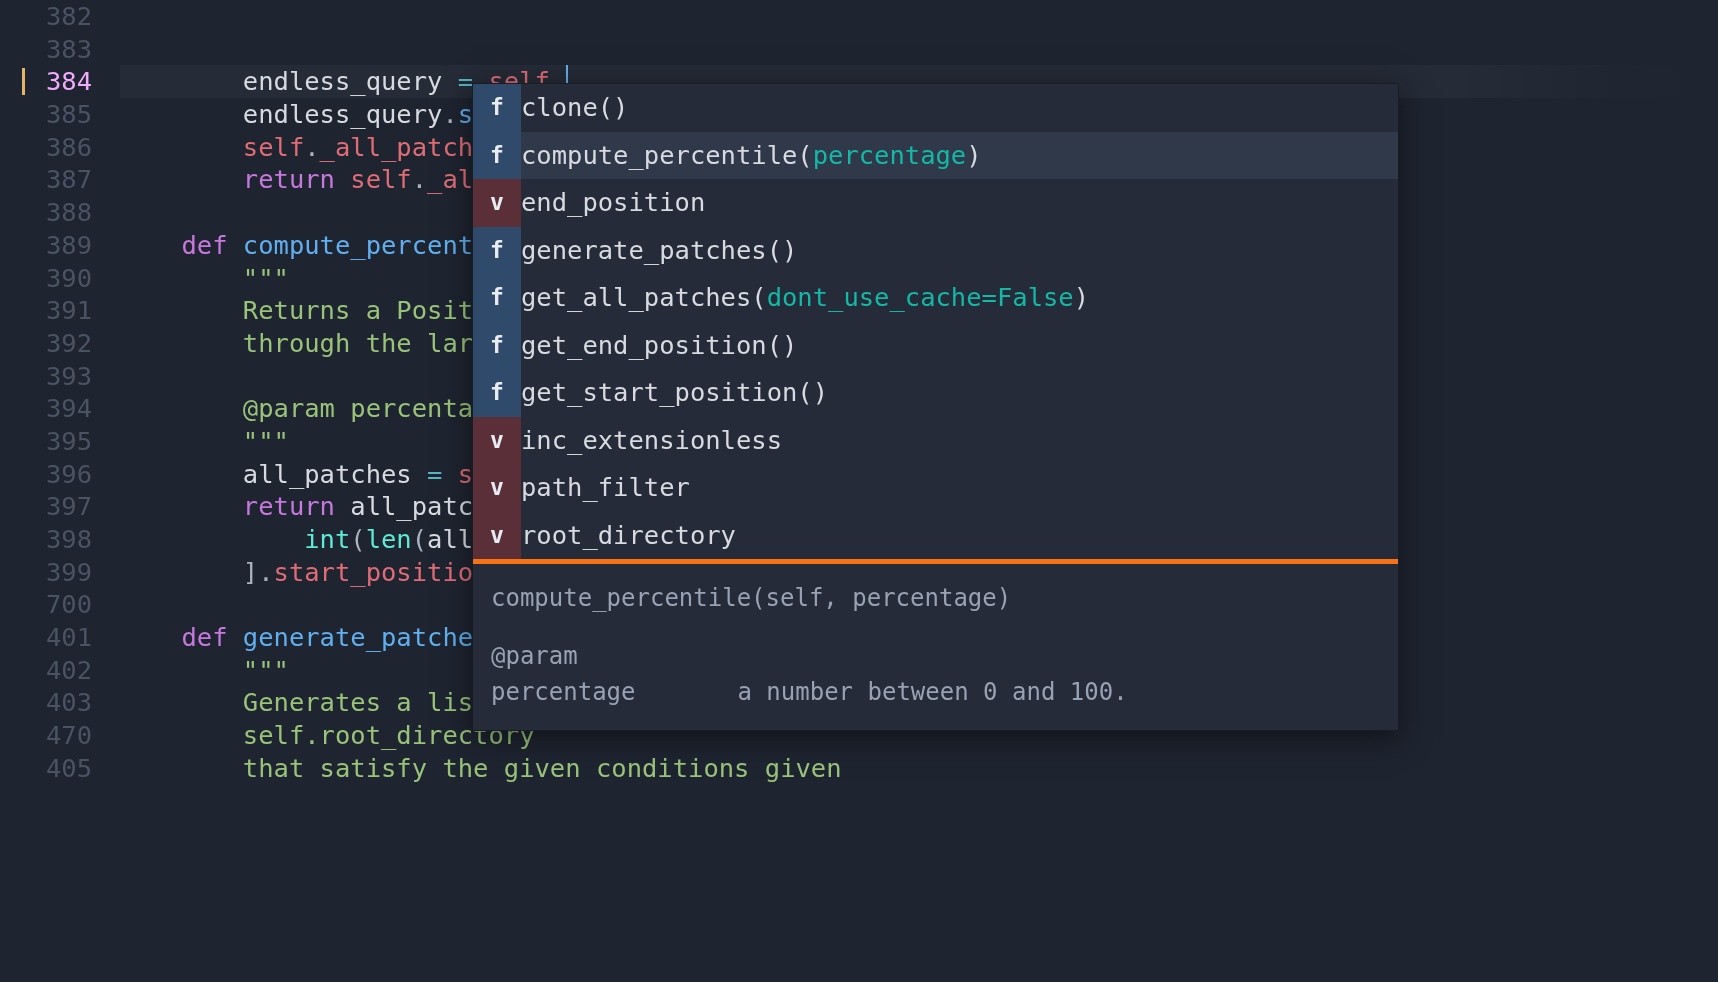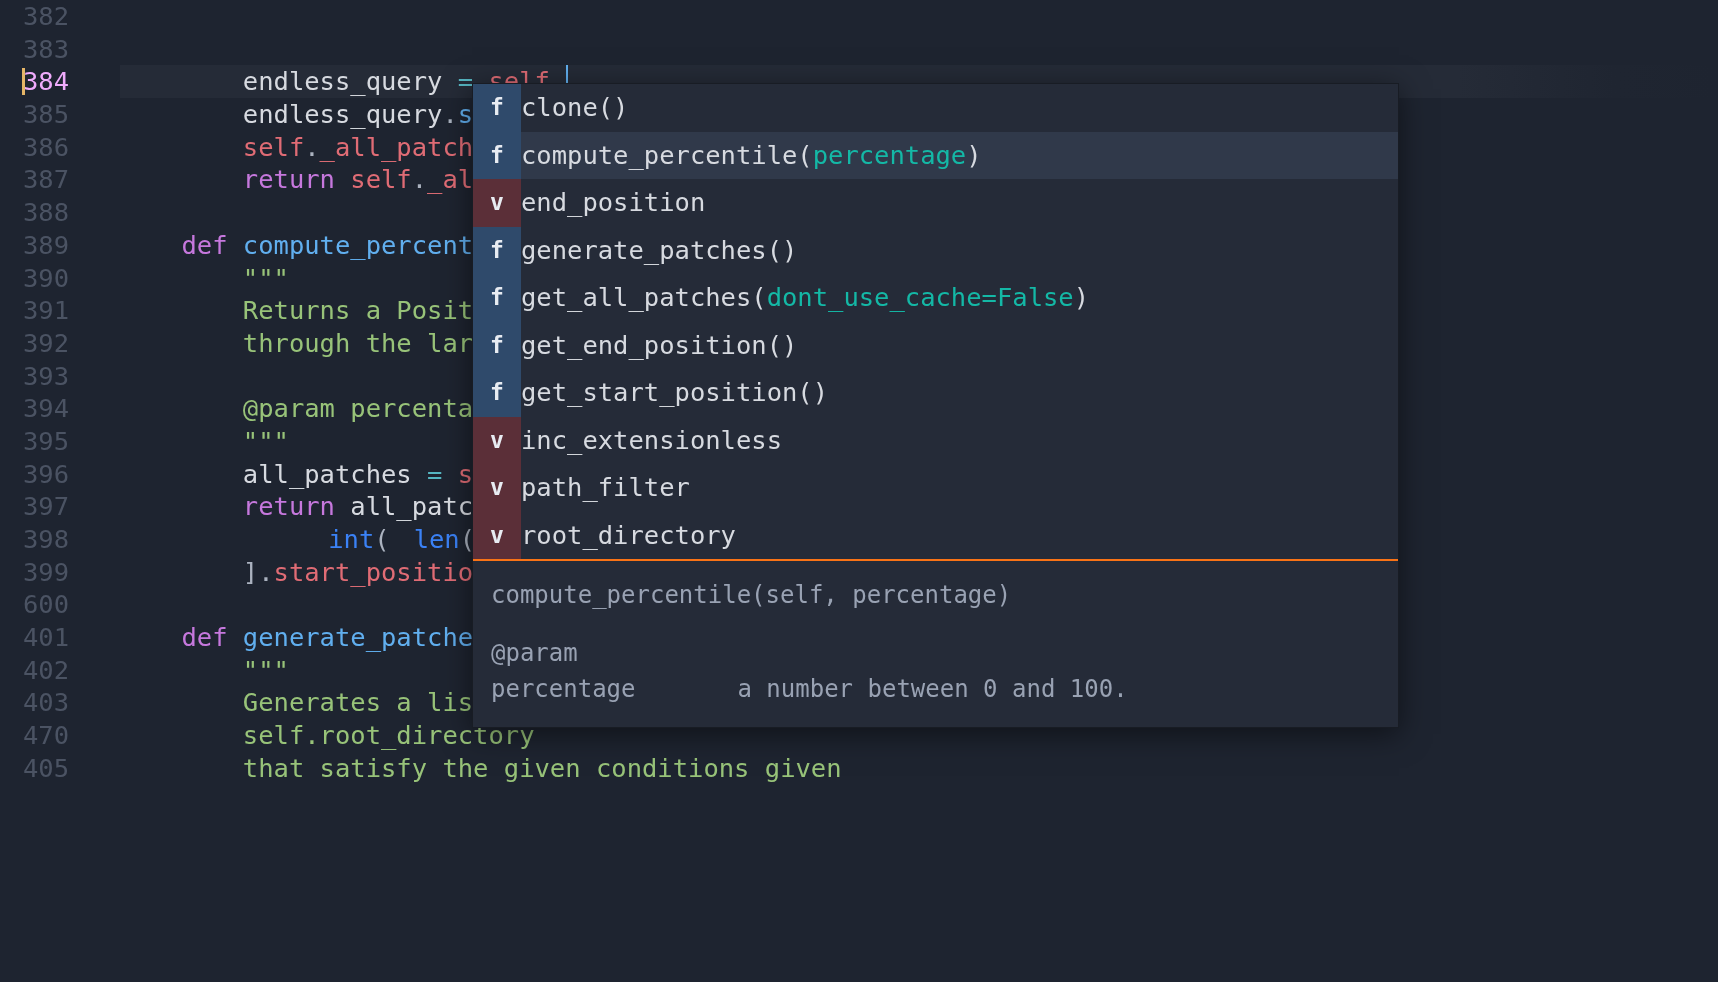--- a/index.html
+++ b/index.html
@@ -20,21 +20,21 @@
     top: 0; left: 0; right: 0; bottom: 0;
   }
   .gutter {
     width: 120px;
     text-align: right;
     padding-right: 28px;
     color: #4b5363;
     user-select: none;
     flex-shrink: 0;
   }
-  .gutter .ln { height: 32.7px; text-align: center; }
+  .gutter .ln { height: 32.7px; }
   .gutter .ln.current {
     color: #f0abfc;
     position: relative;
   }
   .gutter .ln.current::before {
     content: "";
     position: absolute;
     left: 22px;
     top: 3px;
     bottom: 3px;
@@ -56,21 +56,21 @@
     vertical-align: -3px;
     margin-left: 1px;
   }
   
   .c-id   { color: #d7dae0; }
   .c-kw   { color: #c678dd; }
   .c-self { color: #e06c75; }
   .c-def  { color: #61afef; }
   .c-op   { color: #56b6c2; }
   .c-str  { color: #98c379; }
-  .c-fn   { color: #3b82f6; margin-left: 24px; }
+  .c-fn   { color: #5eead4; }
   .c-attr { color: #e06c75; }
   .c-punc { color: #abb2bf; }
 
   
   .ac {
     position: absolute;
     left: 472px;
     top: 83px;
     width: 927px;
     background: #252b38;
@@ -96,21 +96,21 @@
     font-weight: 600;
     font-size: 23px;
     color: #e8ecf2;
     flex-shrink: 0;
   }
   .ac-badge.kind-f { background: #2f4a6b; }
   .ac-badge.kind-v { background: #5b2f38; }
   .ac-label { color: #d7dae0; }
   .ac-label .dim { color: #14b8a6; }
   .ac-doc {
-    border-top: 2px solid #f97316;
+    border-top: 5px solid #f97316;
     padding: 16px 18px 20px 18px;
     color: #99a2b3;
     font-size: 24px;
     line-height: 36px;
     white-space: normal;
   }
   .ac-doc .sig { margin-bottom: 22px; }
   .ac-doc .desc { margin-bottom: 22px; }
   .ac-doc .param-lbl { display:inline-block; width: 232px; }
   .right-fade {
@@ -138,21 +138,21 @@
       <div class="ln">390</div>
       <div class="ln">391</div>
       <div class="ln">392</div>
       <div class="ln">393</div>
       <div class="ln">394</div>
       <div class="ln">395</div>
       <div class="ln">396</div>
       <div class="ln">397</div>
       <div class="ln">398</div>
       <div class="ln">399</div>
-      <div class="ln">600</div>
+      <div class="ln">700</div>
       <div class="ln">401</div>
       <div class="ln">402</div>
       <div class="ln">403</div>
       <div class="ln">470</div>
       <div class="ln">405</div>
     </div>
   <div class="code"><div class="row"></div><div class="row"></div><div class="row current-line"><span>        </span><span class="c-id">endless_query </span><span class="c-op">=</span><span> </span><span class="c-self">self</span><span class="c-punc">.</span><span class="cursor"></span></div><div class="row"><span>        </span><span class="c-id">endless_query</span><span class="c-punc">.</span><span class="c-def">sta</span></div><div class="row"><span>        </span><span class="c-self">self</span><span class="c-punc">.</span><span class="c-attr">_all_patches</span></div><div class="row"><span>        </span><span class="c-kw">return</span><span> </span><span class="c-self">self</span><span class="c-punc">.</span><span class="c-attr">_all_</span></div><div class="row"></div><div class="row"><span>    </span><span class="c-kw">def</span><span> </span><span class="c-def">compute_percentil</span></div><div class="row"><span>        </span><span class="c-str">"""</span></div><div class="row"><span>        </span><span class="c-str">Returns a Positio</span></div><div class="row"><span>        </span><span class="c-str">through the large</span></div><div class="row"></div><div class="row"><span>        </span><span class="c-str">@param percentage</span></div><div class="row"><span>        </span><span class="c-str">"""</span></div><div class="row"><span>        </span><span class="c-id">all_patches </span><span class="c-op">=</span><span> </span><span class="c-self">sel</span></div><div class="row"><span>        </span><span class="c-kw">return</span><span class="c-id"> all_patche</span></div><div class="row"><span>            </span><span class="c-fn">int</span><span class="c-punc">(</span><span class="c-fn">len</span><span class="c-punc">(</span><span class="c-id">all_p</span></div><div class="row"><span>        </span><span class="c-punc">]</span><span class="c-punc">.</span><span class="c-attr">start_position</span></div><div class="row"></div><div class="row"><span>    </span><span class="c-kw">def</span><span> </span><span class="c-def">generate_patches</span><span class="c-punc">(</span></div><div class="row"><span>        </span><span class="c-str">"""</span></div><div class="row"><span>        </span><span class="c-str">Generates a list</span></div><div class="row"><span>        </span><span class="c-str">self.root_directory</span></div><div class="row"><span>        </span><span class="c-str">that satisfy the given conditions given</span></div></div>
 </div>
 
 <div class="ac">

